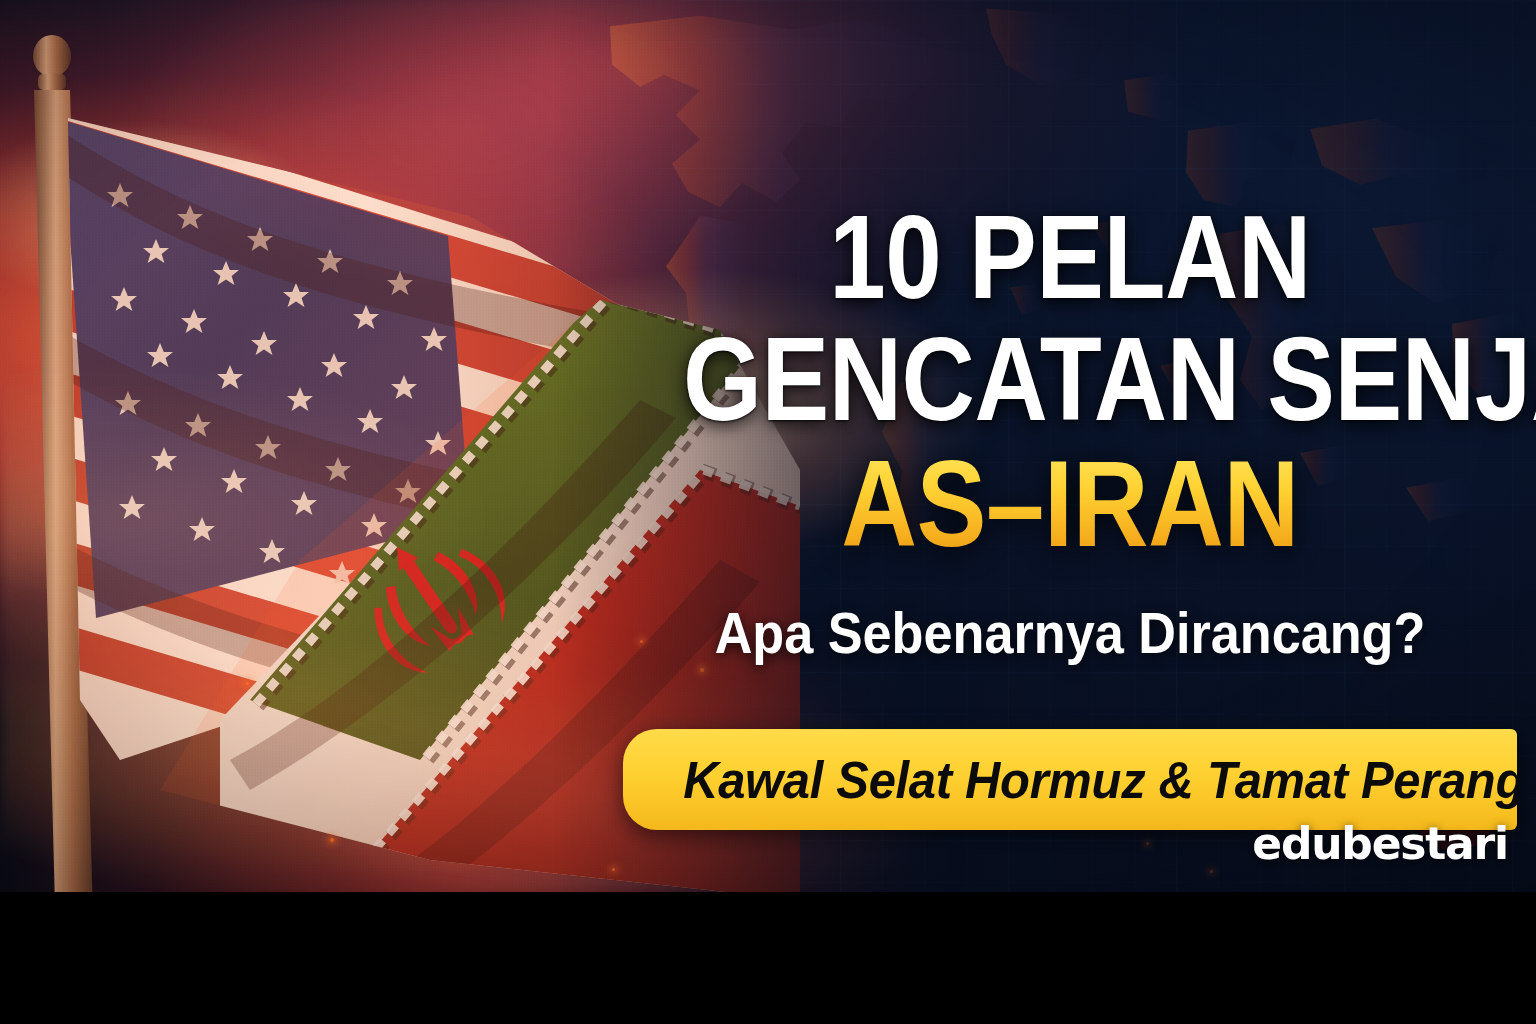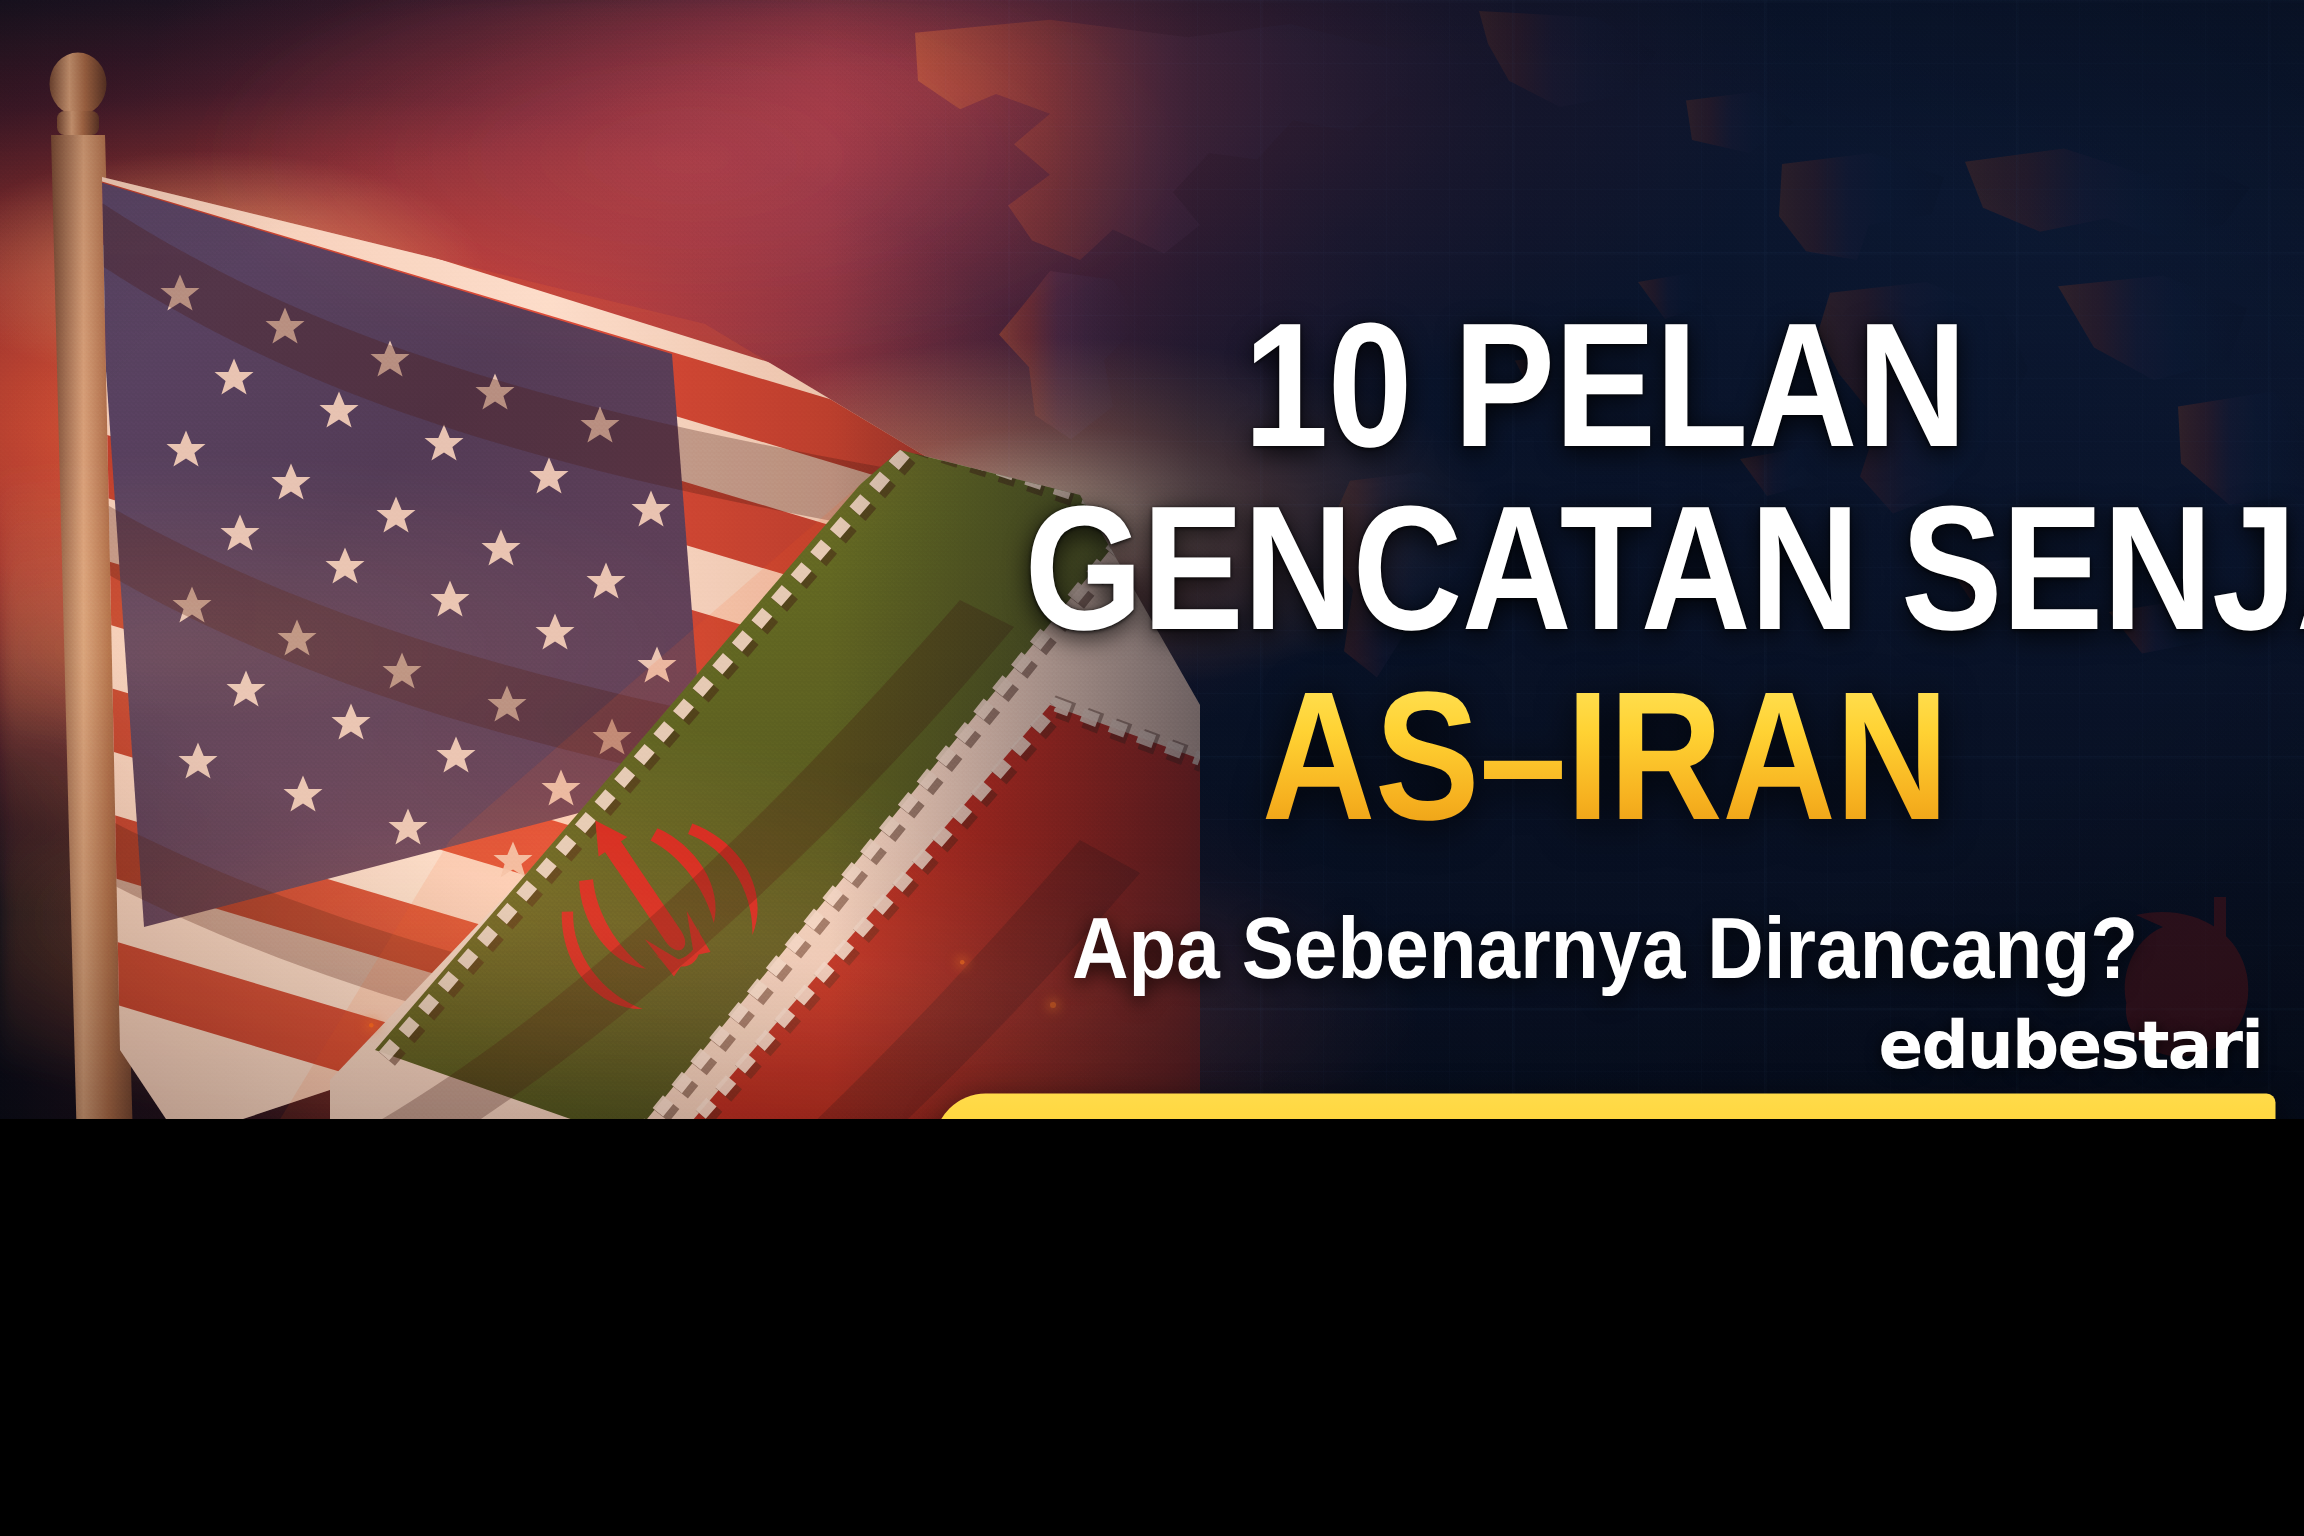--- a/index.html
+++ b/index.html
@@ -1,20 +1,20 @@
 <!DOCTYPE html>
 <html><head>
 <meta charset="utf-8">
 <style>
   html,body{margin:0;padding:0;background:#000;}
   body{font-family:"Liberation Sans",sans-serif;}
 
   #poster{
     position:relative;
-    width:1536px;height:746px;
+    width:1536px;height:892px;
     overflow:hidden;
     background:#0a1326;
     user-select:none;
   }
 
   
   .layer{position:absolute;inset:0;}
 
   
   .bg-base{

